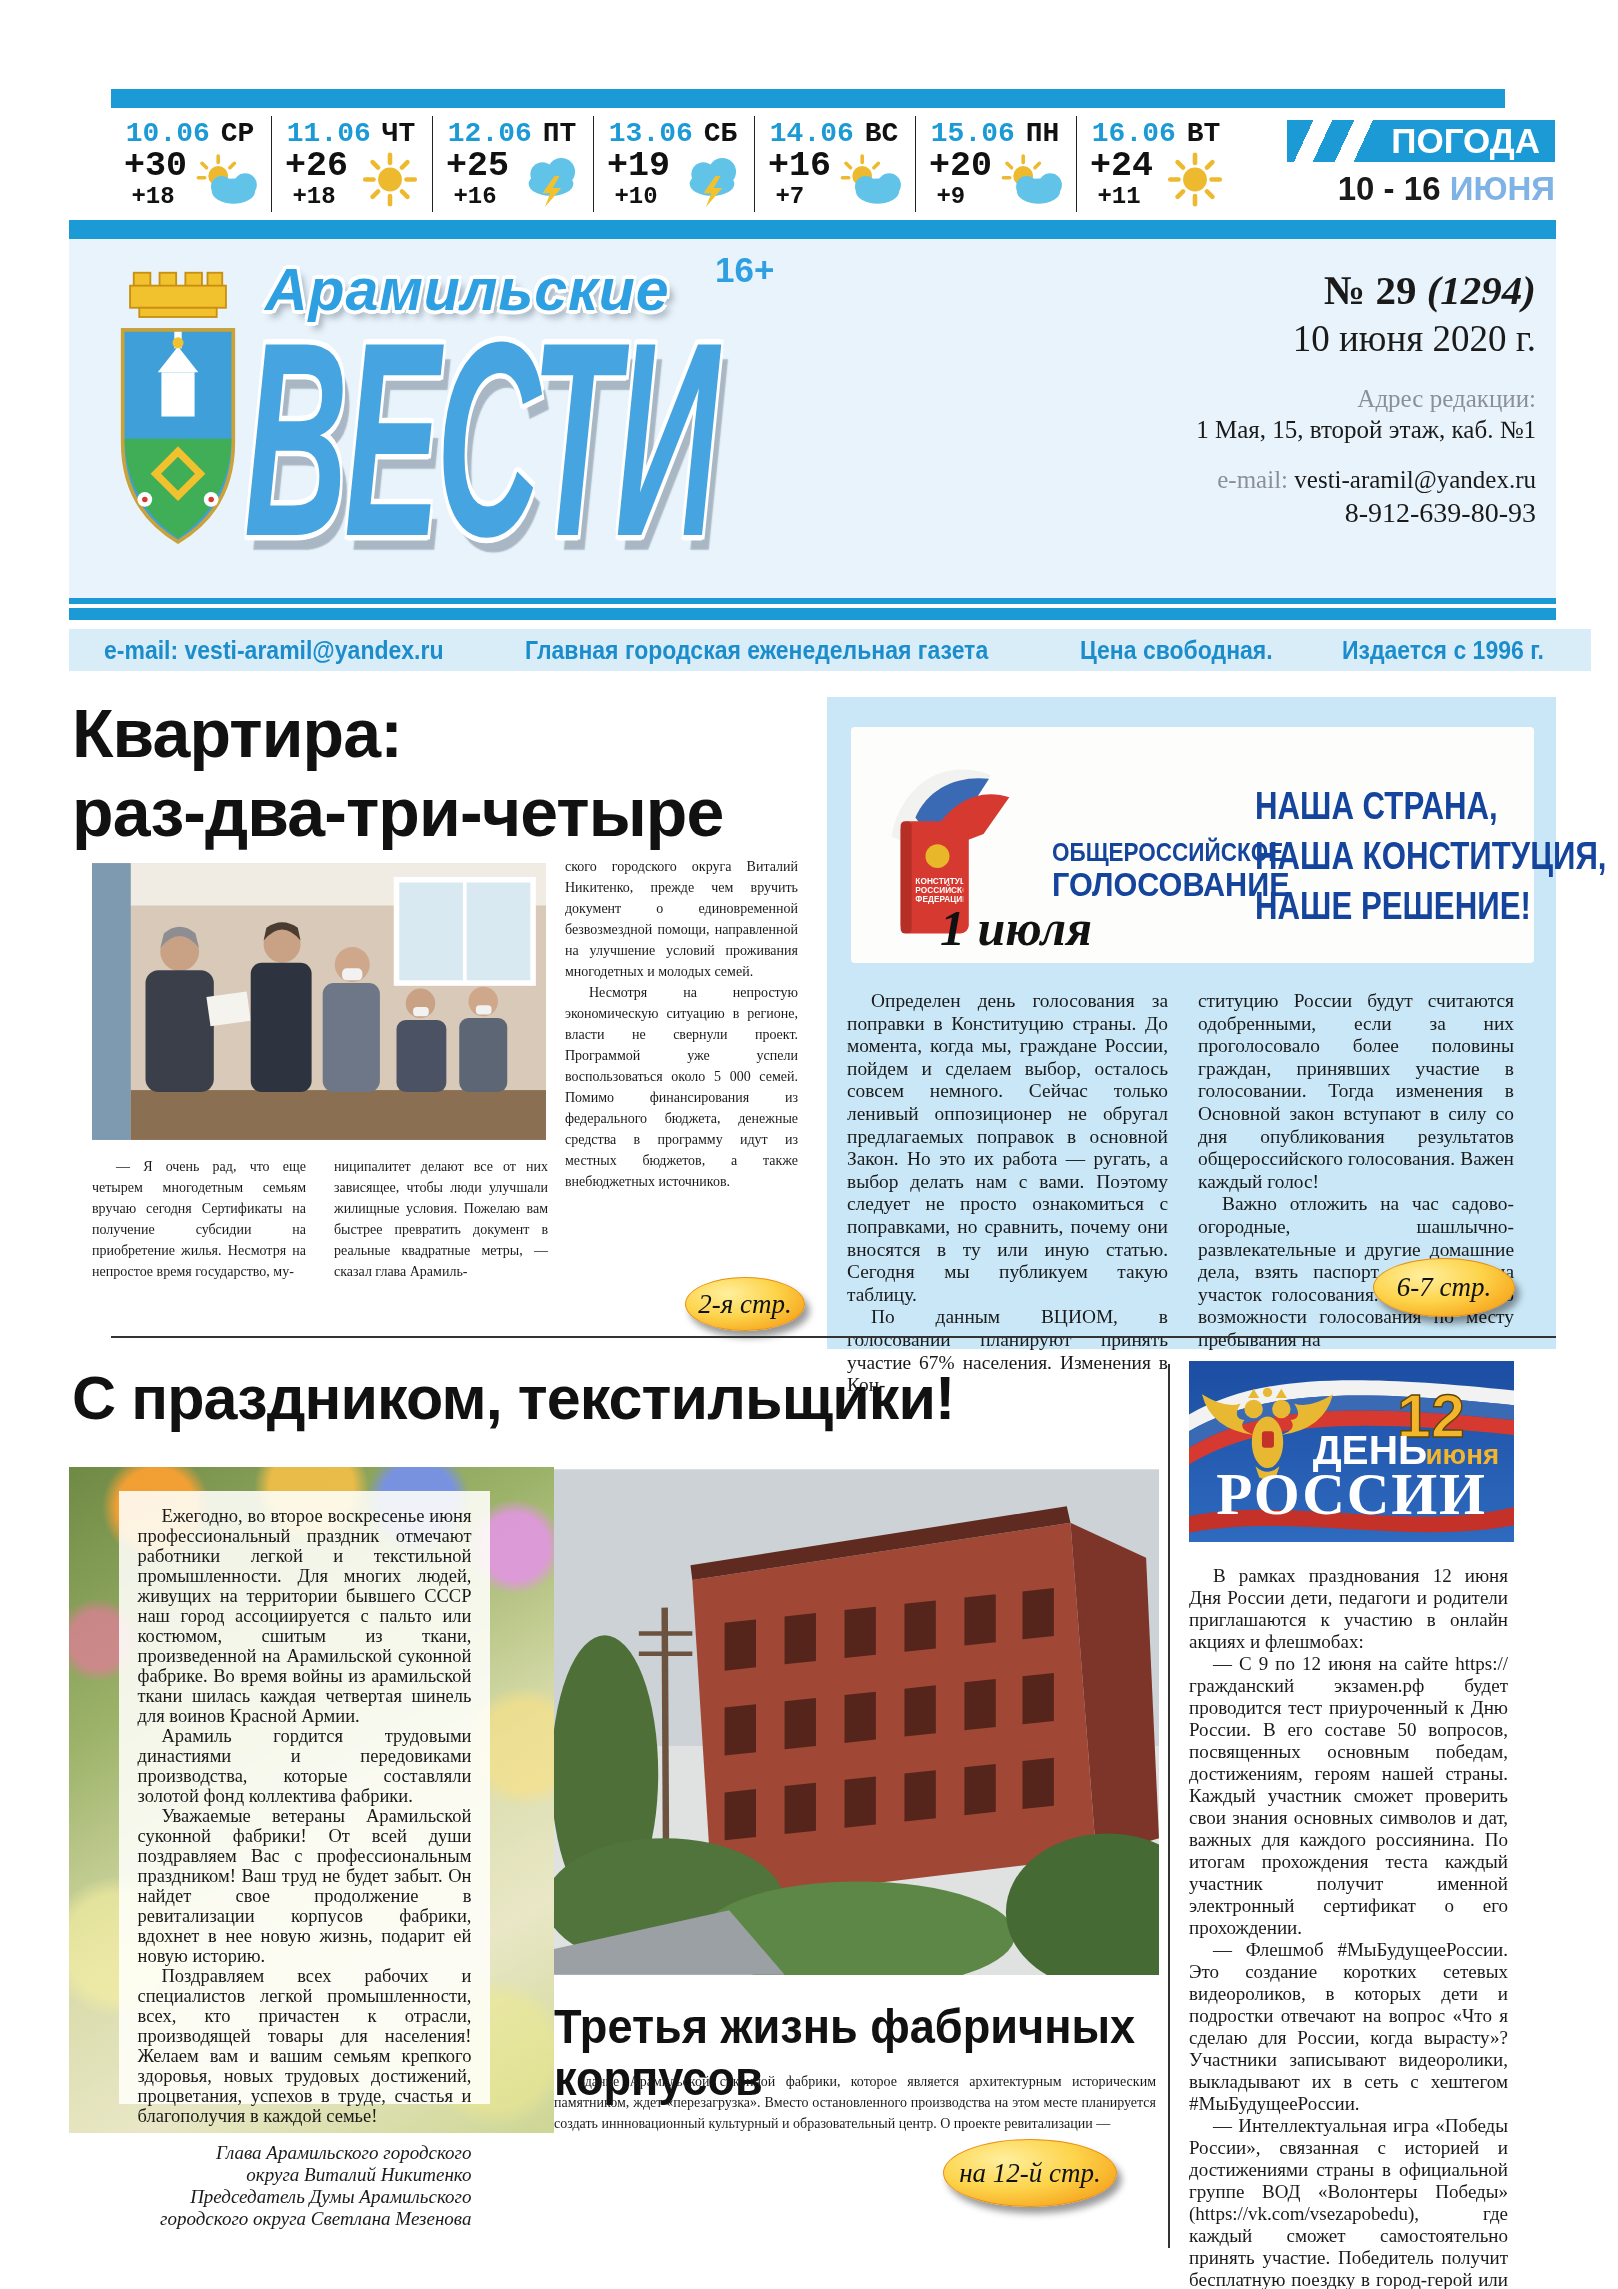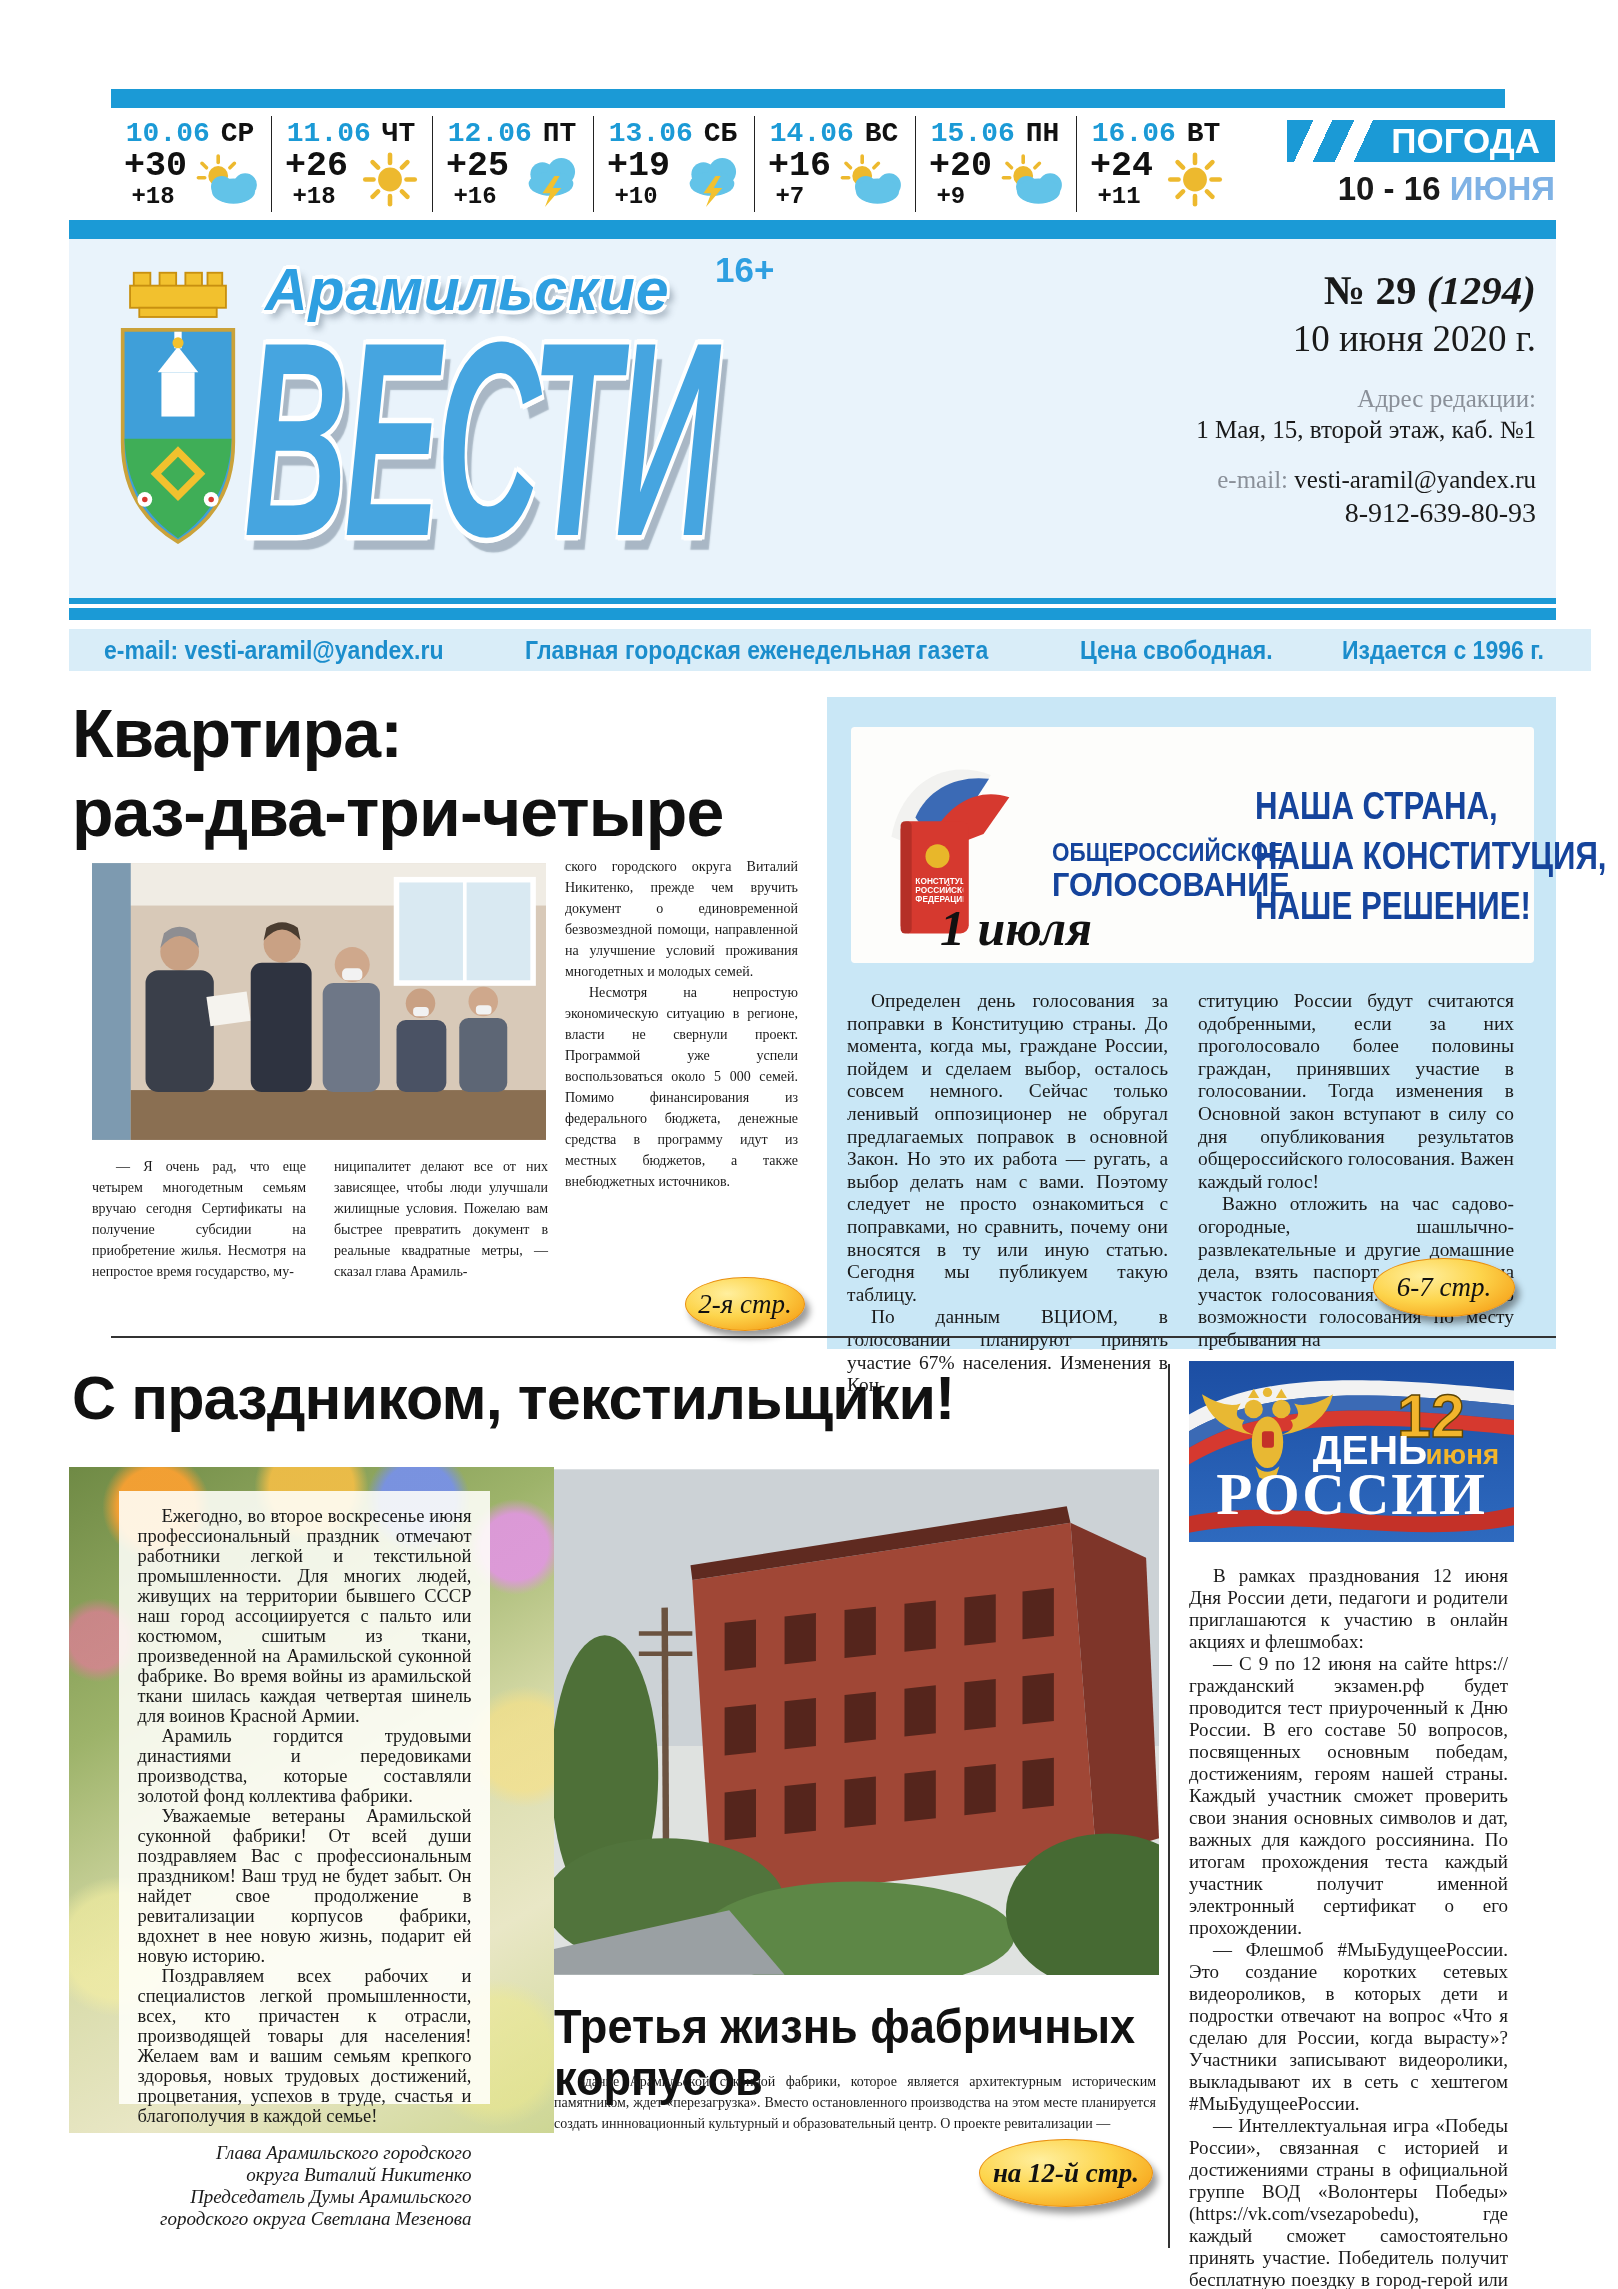--- a/index.html
+++ b/index.html
@@ -397,21 +397,21 @@
     <ellipse cx="120" cy="470" rx="130" ry="70" fill="#51743c"></ellipse>
     <ellipse cx="330" cy="505" rx="170" ry="58" fill="#5d8746"></ellipse>
     <ellipse cx="600" cy="480" rx="110" ry="85" fill="#466a33"></ellipse>
     <polygon points="0,520 190,478 250,548 0,548" fill="#9aa0a3"></polygon>
   </svg>
 
   <div class="abs h3" style="left:554px;top:2001px;width:628px;">Третья жизнь фабричных корпусов</div>
   <div class="abs" style="left:554px;top:2071px;width:602px;">
     <p class="body">Здание Арамильской суконной фабрики, которое является архитектурным историческим памятником, ждет «перезагрузка». Вместо остановленного производства на этом месте планируется создать иннновационный культурный и образовательный центр. О проекте ревитализации —</p>
   </div>
-  <div class="abs oval" style="left:979px;top:2139px;width:172px;height:66px;font-weight:bold;">на 12-й стр.</div>
+  <div class="abs oval" style="left:943px;top:2139px;width:172px;height:66px;">на 12-й стр.</div>
 
   <div class="abs rule" style="left:1168px;top:1364px;width:1.8px;height:884px;"></div>
 
   <svg class="abs" style="left:1189px;top:1361px;" width="325" height="181" viewBox="0 0 352 196">
     <defs>
       <linearGradient id="bbg" x1="0" y1="0" x2="0" y2="1">
         <stop offset="0" stop-color="#1c4ea3"></stop>
           <stop offset="1" stop-color="#2e6abf"></stop>
       </linearGradient>
     </defs>

